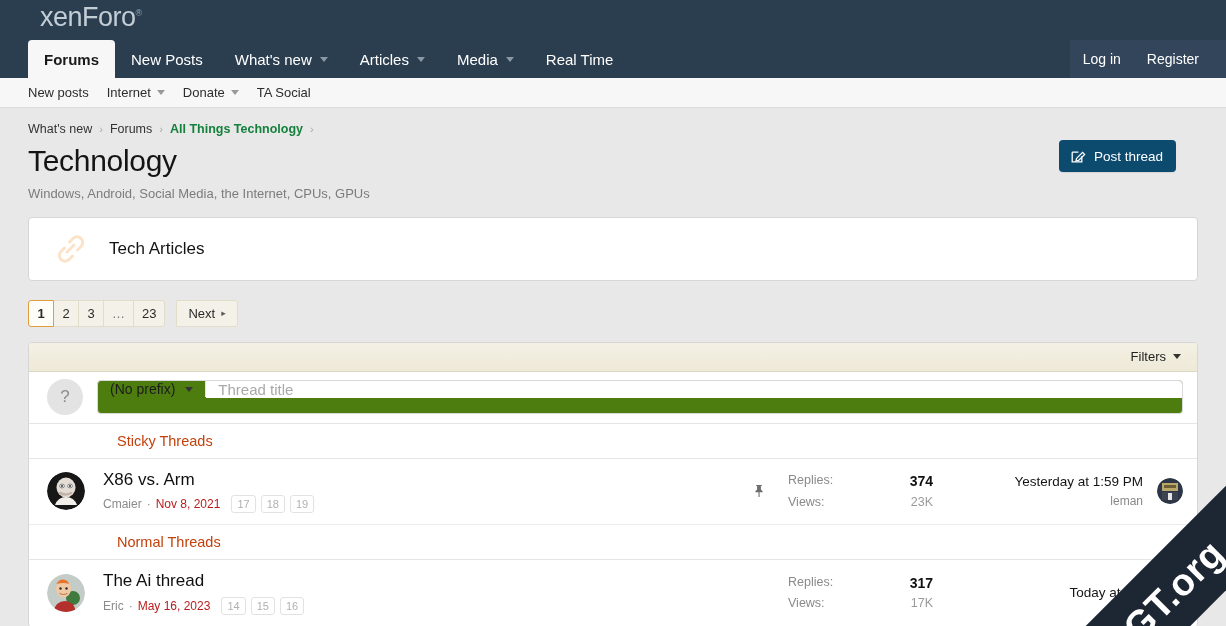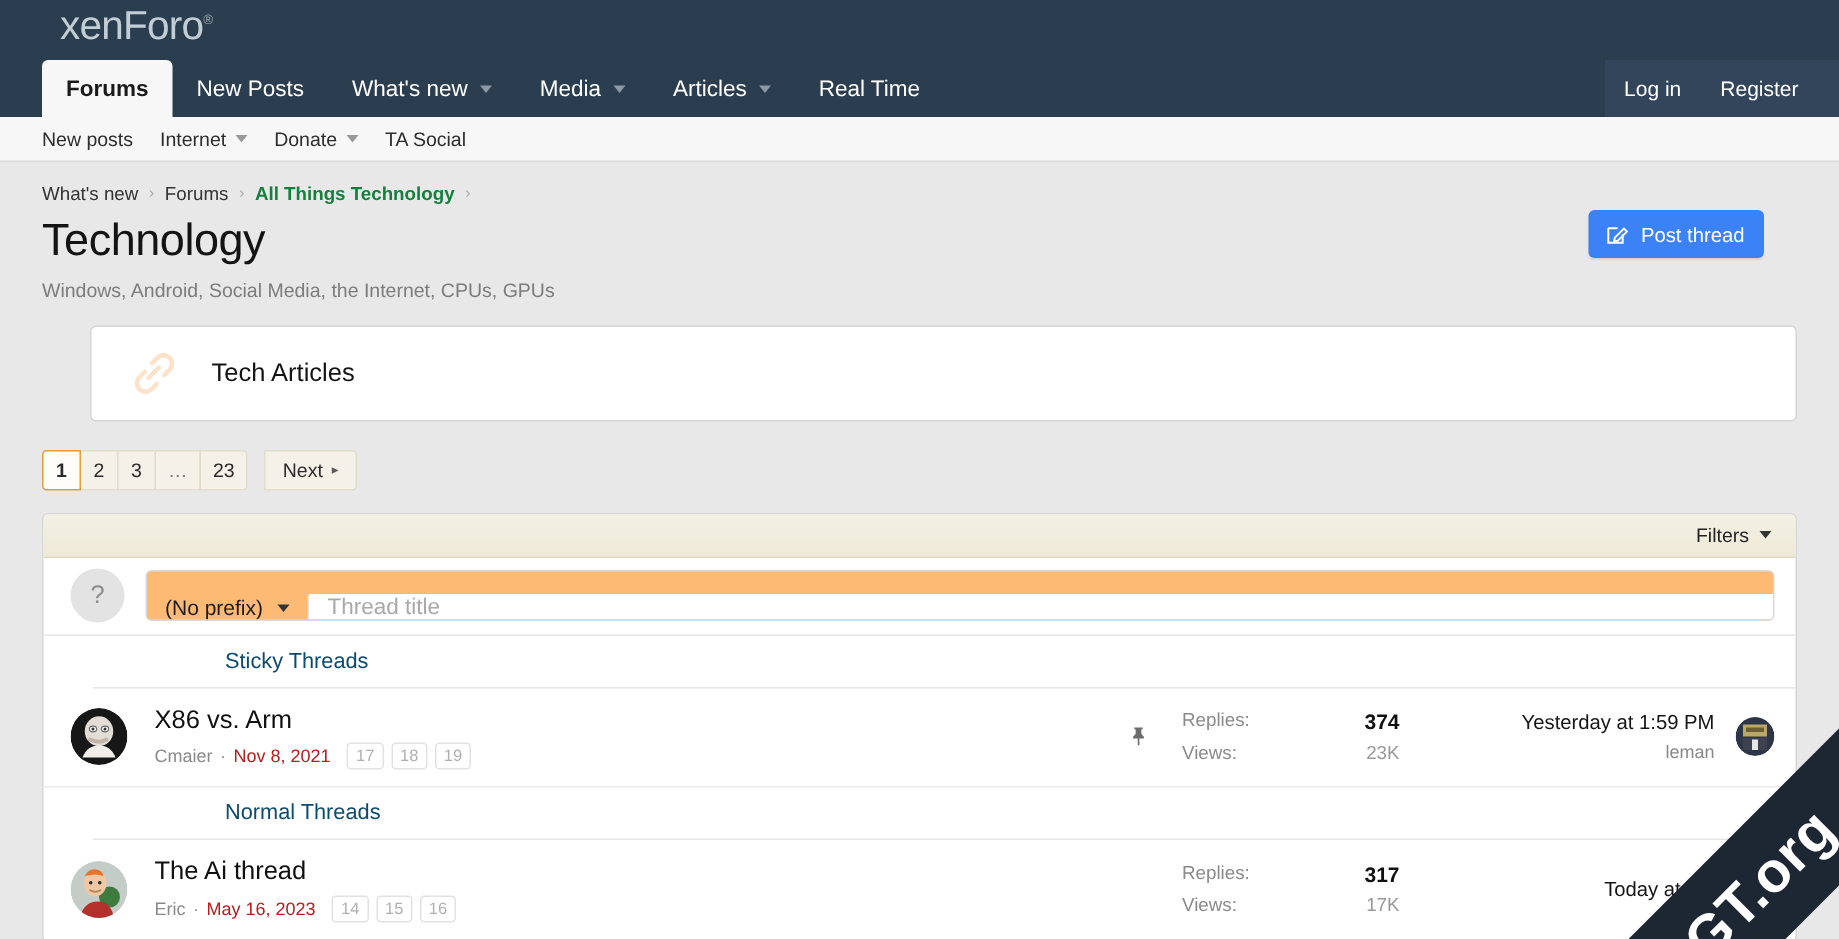--- a/index.html
+++ b/index.html
@@ -102,42 +102,41 @@
     letter-spacing: -0.3px;
   }
   .page-desc {
     font-size: 13px;
     color: #7c7c7c;
     margin-top: 6px;
   }
   .post-thread-btn {
     position: absolute;
     right: 50px; top: 4px;
-    background: #3b82f6;
+    background: #0c4a6e;
     color: #fff;
     border-radius: 4px;
     font-size: 13.5px;
     padding: 8px 13px 8px 11px;
     display: flex; align-items: center;
     gap: 8px;
     cursor: pointer;
     box-shadow: 0 1px 1px rgba(0,0,0,.08);
   }
   .pencil-ico { width: 16px; height: 16px; display:block; }
 
   
   .wrap { padding: 0 28px; }
 
   .block {
     background: #fff;
     border: 1px solid #d6d6d6;
     border-radius: 4px;
     margin-top: 16px;
     overflow: hidden;
-    margin-left: 32px;
   }
   .tech-articles-row {
     height: 62px;
     display: flex; align-items: center;
     padding-left: 22px;
   }
   .link-ico { width: 40px; height: 40px; flex: 0 0 40px; }
   .tech-articles-label {
     font-size: 17px;
     color: #141414;
@@ -215,22 +214,22 @@
     background: #e3e3e3;
     color: #8d8d8d;
     display: flex; align-items: center; justify-content: center;
     font-size: 17px;
   }
   .searchfield {
     flex: 1;
     height: 34px;
     border: 1px solid #d9d9d9;
     border-radius: 4px;
-    background: #fdba74;
-    display: flex; align-items: flex-end;
+    background: #4d7c0f;
+    display: flex; align-items: flex-start;
     overflow: hidden;
   }
   .prefix-select {
     display: flex; align-items: center; gap: 10px;
     padding: 0 12px;
     font-size: 14px;
     color: #1c1c1c;
     border-right: 1px solid #e2e2e2;
     cursor: pointer;
     white-space: nowrap;
@@ -245,23 +244,22 @@
     font-family: "Liberation Sans", sans-serif;
   }
   .title-input::placeholder { color: #a9a9a9; }
 
   
   .section-head {
     height: 35px;
     display: flex; align-items: center;
     padding-left: 88px;
     font-size: 14.5px;
-    color: #0c4a6e;
+    color: #c2410c;
     border-bottom: 1px solid #e6e6e6;
-    margin-left: 33px;
   }
 
   
   .thread {
     display: flex; align-items: center;
     padding: 11px 14px 11px 18px;
     border-bottom: 1px solid #ececec;
     min-height: 64px;
   }
   .avatar {
@@ -366,25 +364,25 @@
         <span>Forums</span>
       </div>
       <div class="navtab">
         <span>New Posts</span>
       </div>
       <div class="navtab">
         <span>What's new</span>
         <i class="caret"></i>
       </div>
       <div class="navtab">
+        <span>Articles</span>
+        <i class="caret"></i>
+      </div>
+      <div class="navtab">
         <span>Media</span>
-        <i class="caret"></i>
-      </div>
-      <div class="navtab">
-        <span>Articles</span>
         <i class="caret"></i>
       </div>
       <div class="navtab">
         <span>Real Time</span>
       </div>
 
       <div class="nav-right">
         <div class="navtab">
           <span>Log in</span>
         </div>

